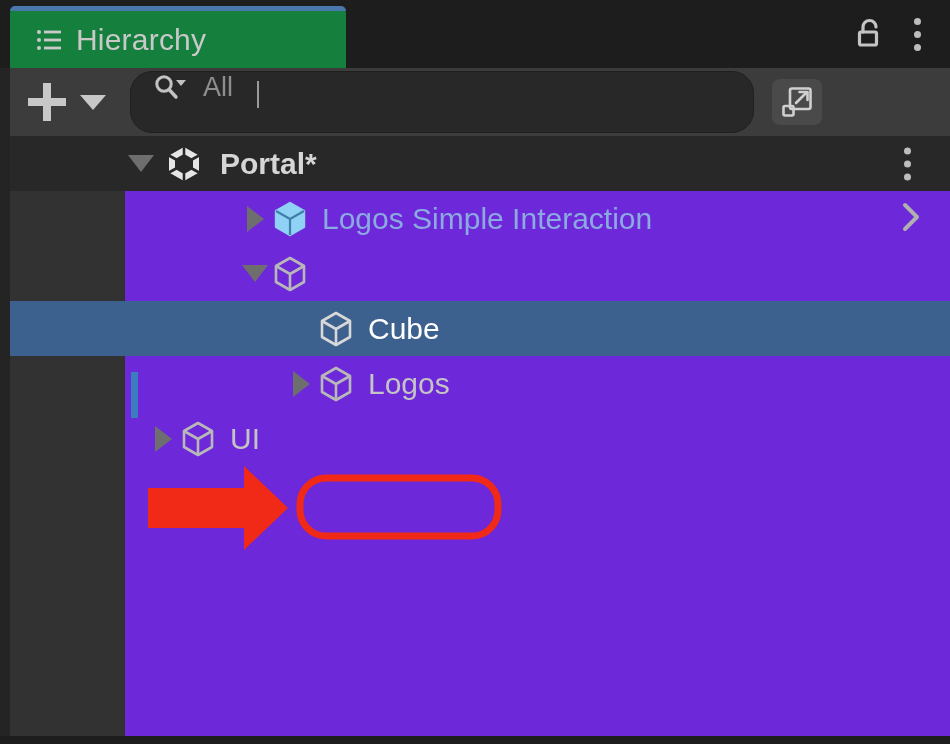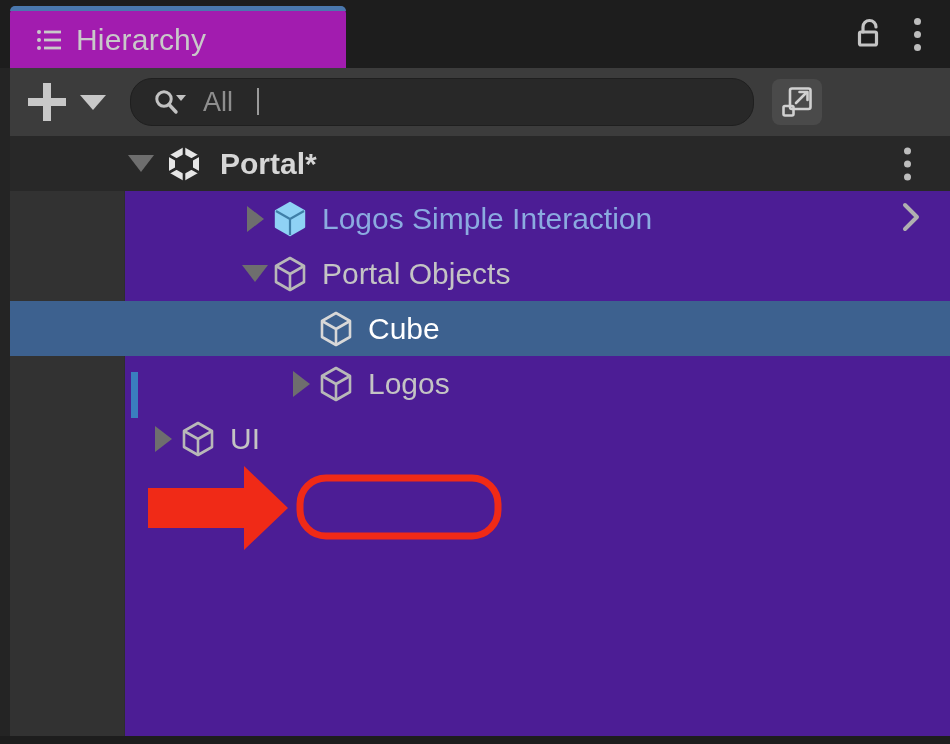--- a/index.html
+++ b/index.html
@@ -22,21 +22,21 @@
   .tabstrip {
     position: absolute;
     left: 0; top: 0;
     width: 950px; height: 68px;
     background: #1d1d1d;
   }
   .tab {
     position: absolute;
     left: 10px; top: 6px;
     width: 336px; height: 62px;
-    background: #a21caf;
+    background: #15803d;
     border-radius: 7px 7px 0 0;
   }
   .tab-accent {
     position: absolute;
     left: 0; top: 0;
     width: 336px; height: 5px;
     background: #4a78ad;
     border-radius: 6px 6px 0 0;
   }
   .tab-inner {
@@ -116,27 +116,26 @@
   .caret-down {
     width: 0; height: 0;
     border-left: 13px solid transparent;
     border-right: 13px solid transparent;
     border-top: 15px solid #c8c8c8;
   }
 
   .searchwrap {
     position: relative;
     margin-left: 24px;
-    width: 624px; height: 48px;
+    width: 624px; height: 62px;
     background: #282828;
     border: 1px solid #1f1f1f;
     border-radius: 22px;
     box-sizing: border-box;
     display: flex;
-    align-items: center;
     padding-left: 22px;
   }
   .search-ph {
     color: #8e8e8e;
     font-size: 27px;
     margin-left: 16px;
     white-space: nowrap;
   }
   .caret-line {
     position: absolute;
@@ -152,21 +151,21 @@
     display: flex;
     align-items: center;
     justify-content: center;
   }
 
   
   .panel {
     position: absolute;
     left: 10px; top: 136px;
     width: 940px; height: 600px;
-    background: #4c1d95;
+    background: #6d28d9;
     overflow: hidden;
   }
   .gutter {
     position: absolute;
     left: 0; top: 0;
     width: 114px; height: 600px;
     background: #323232;
     border-right: 1px solid #2e2e2e;
   }
   .scene-row {
@@ -382,21 +381,20 @@
       <div class="row">
         <span class="spacer-tw" style="width:122px"></span>
         <span class="spacer-tw" style="width:108px"></span>
         <span class="tw">
             <span class="tri-down"></span>
           </span>
         <svg width="40" height="40" viewBox="0 0 40 40">
           <path d="M20 4 L34 12 L34 28 L20 36 L6 28 L6 12 Z" fill="none" stroke="#b8b8b8" stroke-width="2.6" stroke-linejoin="round"></path>
           <path d="M6 12 L20 20 L34 12 M20 20 L20 36" fill="none" stroke="#b8b8b8" stroke-width="2.6" stroke-linejoin="round"></path>
         </svg>
-        <span class="row-label">Portal Objects</span>
       </div>
 
       <div class="row selected">
         <span class="spacer-tw" style="width:122px"></span>
         <span class="spacer-tw" style="width:154px"></span>
         <span class="spacer-tw"></span>
         <svg width="40" height="40" viewBox="0 0 40 40">
           <path d="M20 4 L34 12 L34 28 L20 36 L6 28 L6 12 Z" fill="none" stroke="#d8d8d8" stroke-width="2.6" stroke-linejoin="round"></path>
           <path d="M6 12 L20 20 L34 12 M20 20 L20 36" fill="none" stroke="#d8d8d8" stroke-width="2.6" stroke-linejoin="round"></path>
         </svg>

